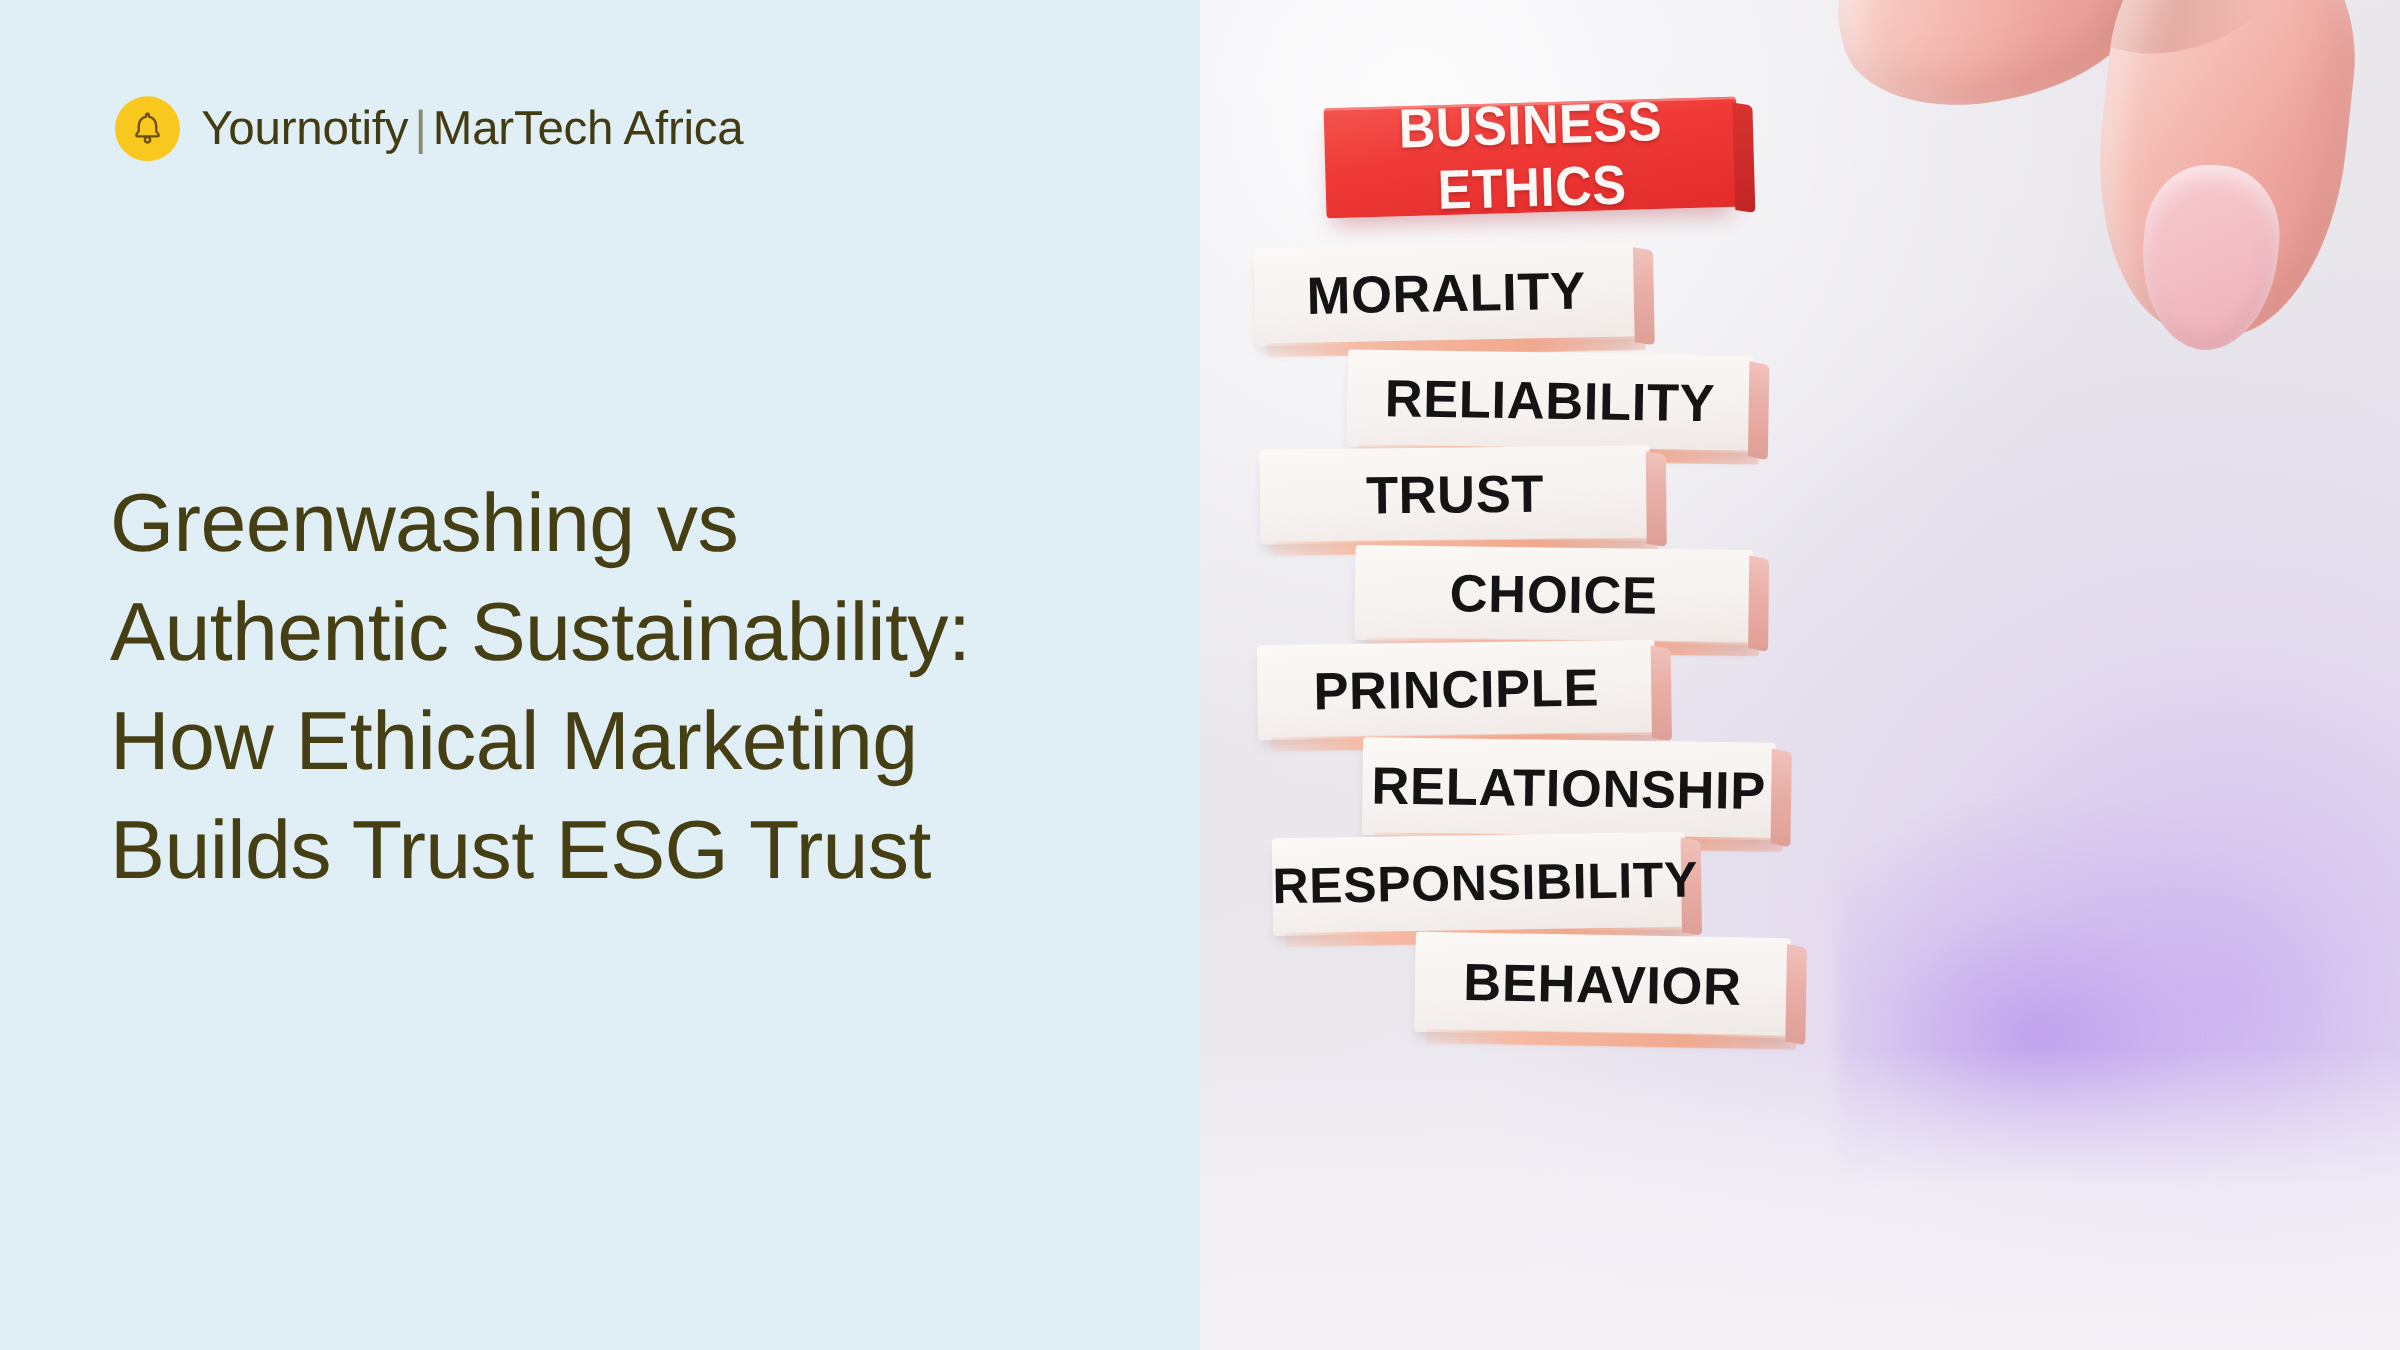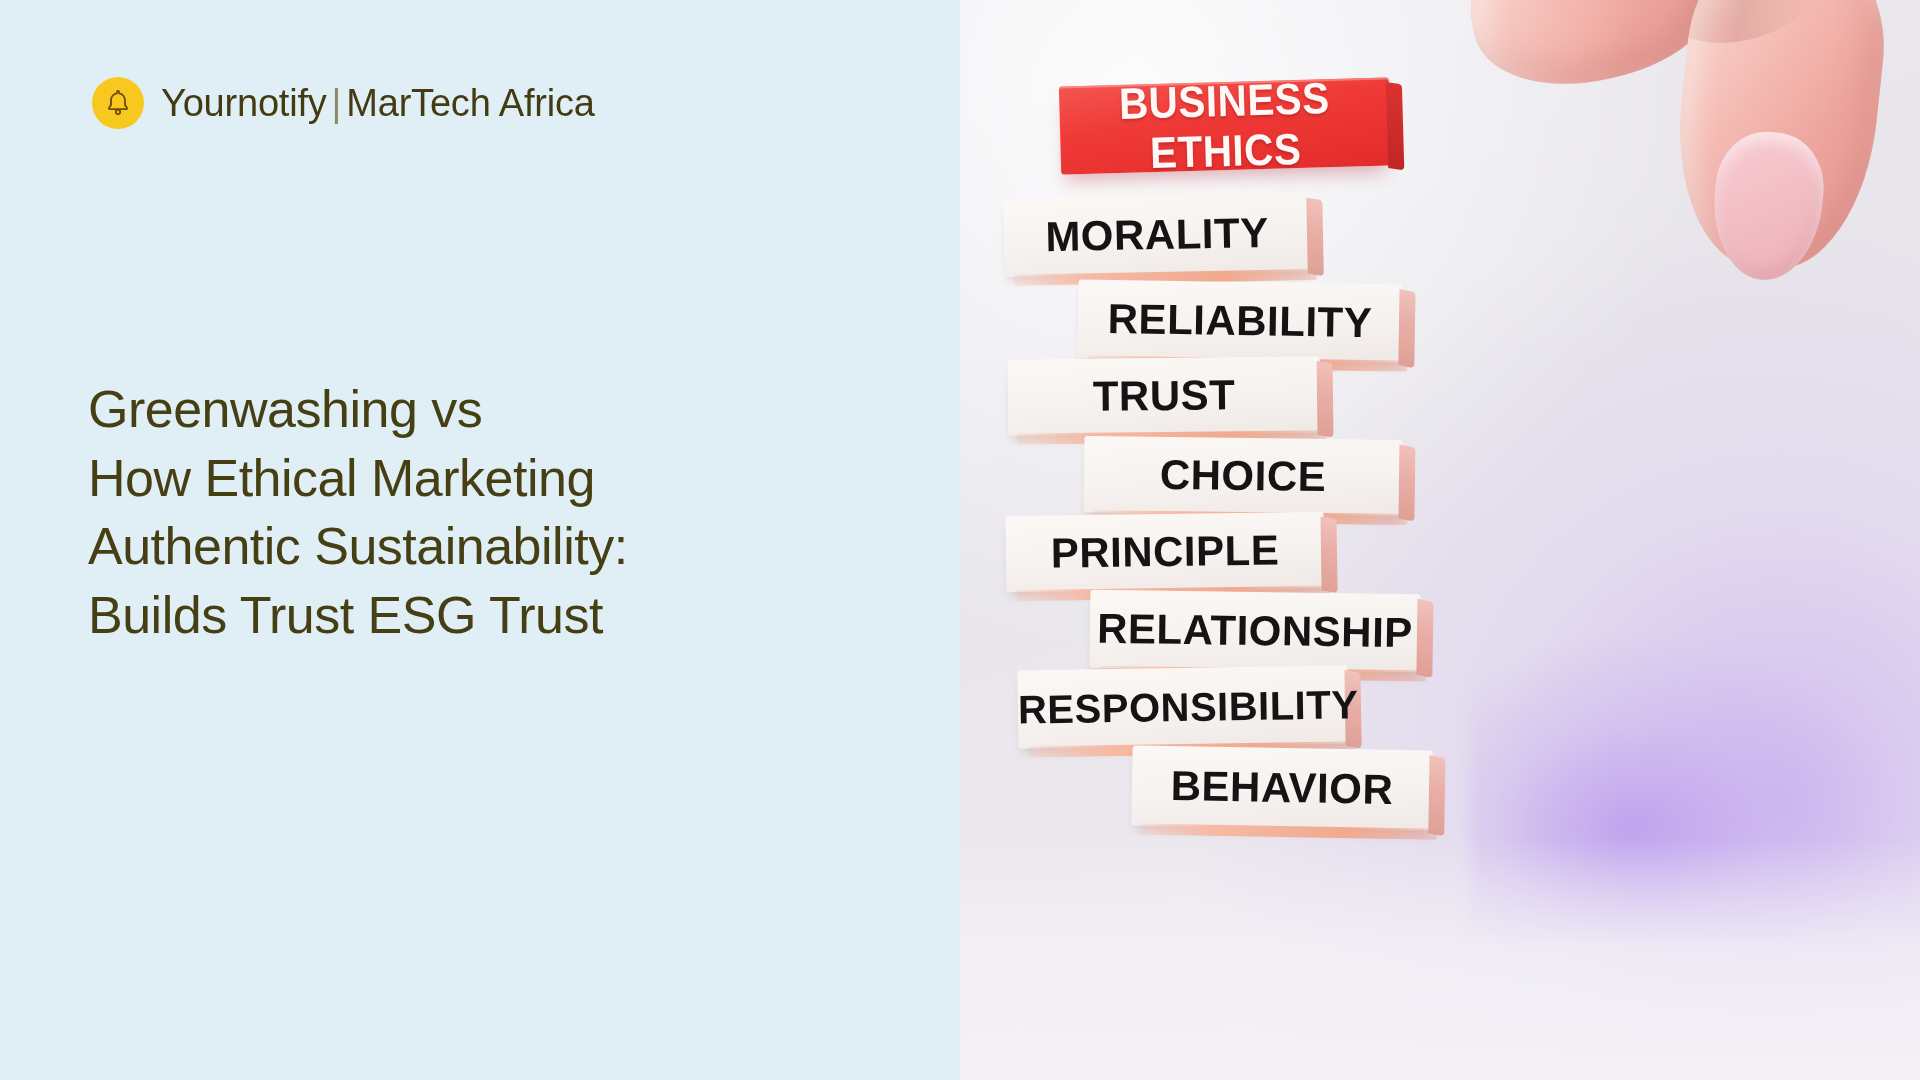--- a/index.html
+++ b/index.html
@@ -31,21 +31,21 @@
   .brand-text {
     font-size:38px; font-weight:400; letter-spacing:-0.2px;
     color:#433c12; white-space:nowrap;
     font-family:"Liberation Sans", sans-serif;
   }
   .brand-text .sep { color:#8e8a6e; font-weight:300; padding:0 5px; }
 
   .headline {
     position:absolute; left:88px; top:375px;
     width:830px;
-    font-size:52px; line-height:1.32;
+    font-size:66px; line-height:1.32;
     font-weight:400; color:#463f13;
     letter-spacing:-0.5px;
   }
   .headline .hl-line { display:block; white-space:nowrap; }
 
   
   .right-panel {
     position:relative; width:960px; height:1080px; flex:0 0 960px;
     overflow:hidden;
     background:
@@ -175,22 +175,22 @@
         <svg width="30" height="30" viewBox="0 0 24 24" aria-hidden="true">
           <path d="M12 2.4c-.5 0-.9.4-.9.9v.9C8.3 4.7 6.4 7.2 6.4 10.2v3.3l-1.5 2.3c-.3.5.05 1.1.64 1.1h12.9c.59 0 .94-.6.64-1.1l-1.5-2.3v-3.3c0-3-1.9-5.5-4.7-6v-.9c0-.5-.4-.9-.88-.9z" fill="none" stroke="#6b4e0c" stroke-width="1.5" stroke-linejoin="round"></path>
           <circle cx="12" cy="19.1" r="1.7" fill="none" stroke="#6b4e0c" stroke-width="1.5"></circle>
         </svg>
       </span>
       <span class="brand-text"><span>Yournotify</span><span class="sep">|</span><span>MarTech Africa</span></span>
     </div>
 
     <h1 class="headline">
       <span class="hl-line">Greenwashing vs</span>
+      <span class="hl-line">Authentic Sustainability:</span>
       <span class="hl-line">How Ethical Marketing</span>
-      <span class="hl-line">Authentic Sustainability:</span>
       <span class="hl-line">Builds Trust ESG Trust</span>
     </h1>
 
   </section>
 
   <section class="right-panel">
     <div class="photo">
 
       <div class="purple-shadow"></div>
 

